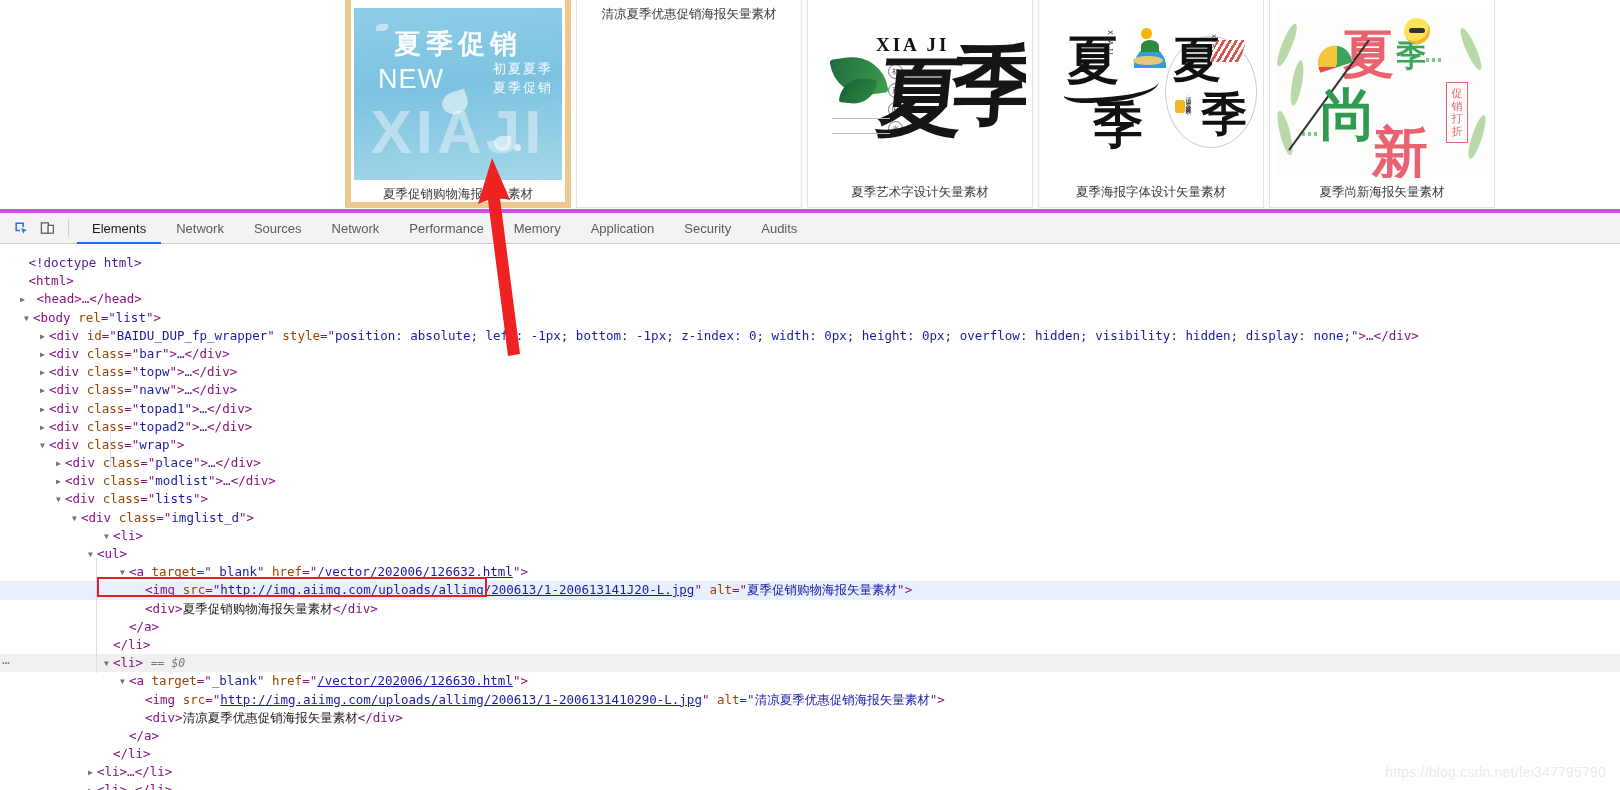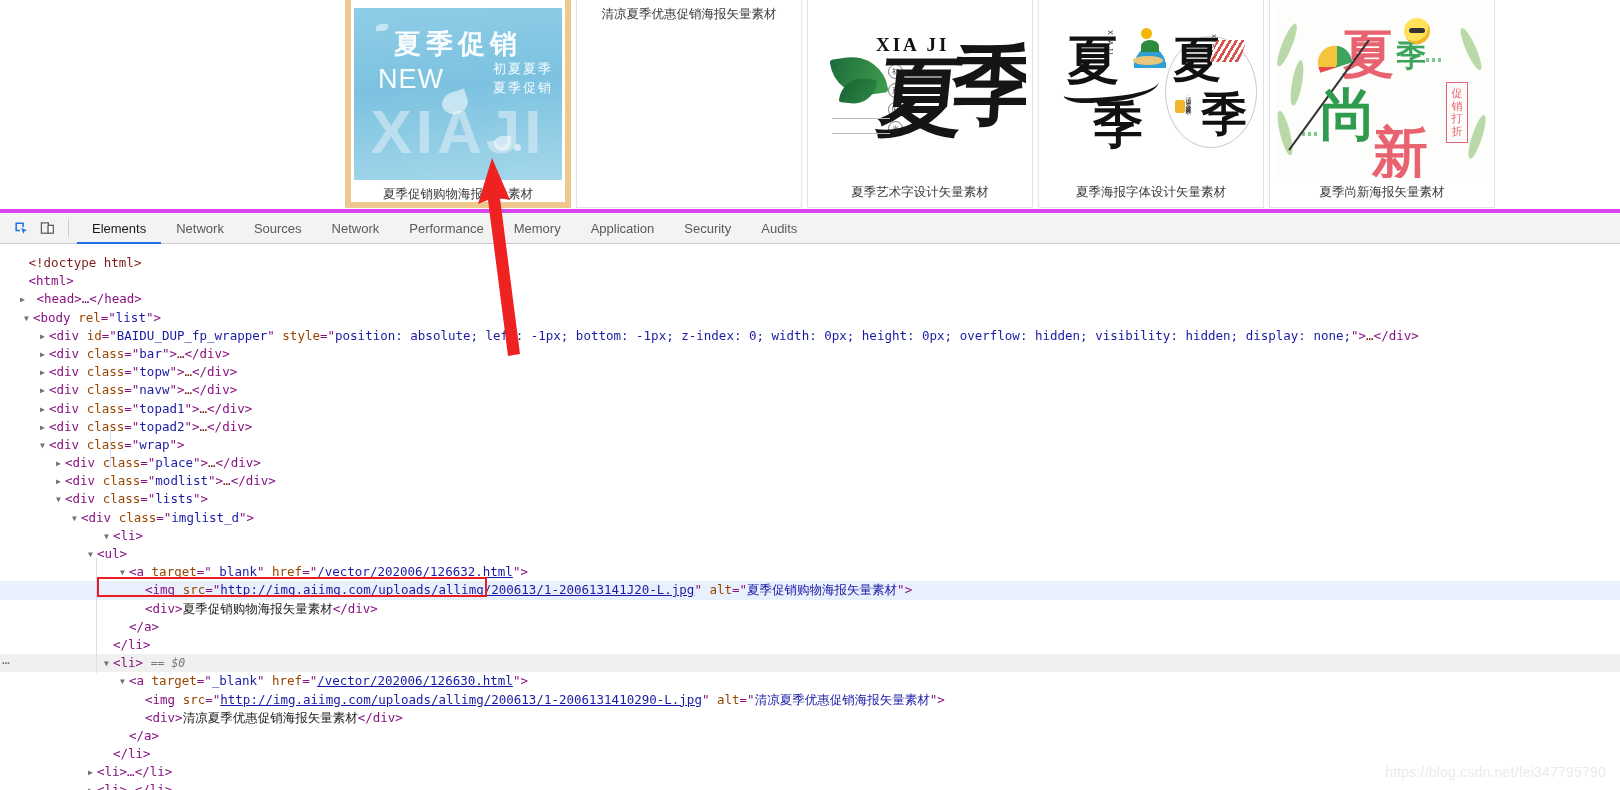--- a/index.html
+++ b/index.html
@@ -214,21 +214,21 @@
   .tri.sp { color:transparent; }
   .ellipsis-left {
     position:absolute; left:2px; top:-3px; color:#777; font-size:13px; letter-spacing:1px;
   }
   .tag { color:#881280; }
   .attr { color:#994500; }
   .val { color:#1a1aa6; }
   .punc { color:#881280; }
   .txt { color:#222; font-family:"DejaVu Sans", sans-serif;}
   .lnk { color:#1a1aa6; text-decoration:underline;text-align:center; }
-  .cmt { color:#7f1d1d; }
+  .cmt { color:#4c1d95; }
   .dollar { color:#777; font-style:italic; font-size:11.5px;}
   .redbox {
     position:absolute;
     border:2px solid #ec1c24;
     pointer-events:none;
     z-index:20;
   }
   .guide { position:absolute; width:1px; background:#cfe0f5; z-index:1; }
 
   .watermark {

